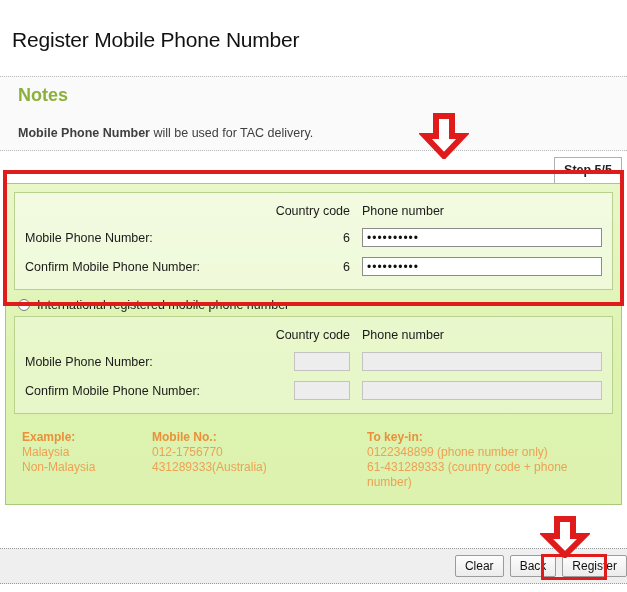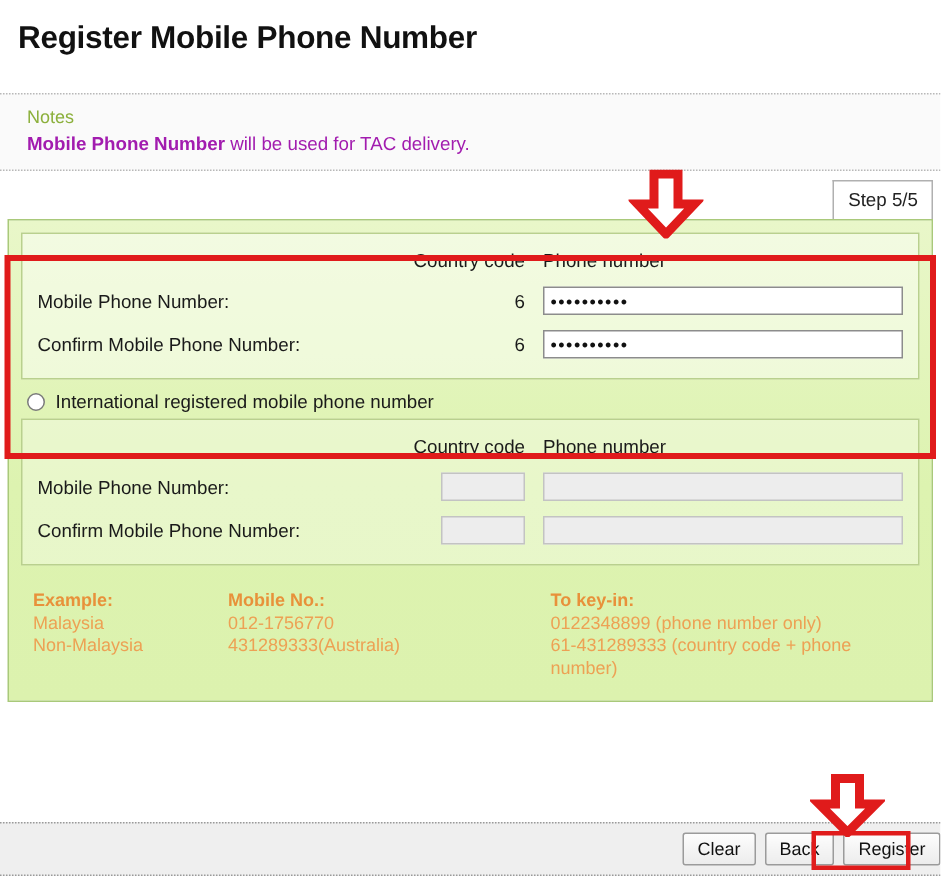--- a/index.html
+++ b/index.html
@@ -13,60 +13,61 @@
     font-family: "Liberation Sans", sans-serif;
     font-size: 12px;
     color: #222222;
     position: relative;
     overflow: hidden;
   }
 
   
   .page-title {
     font-size: 21px;
-    font-weight: bold;
+    font-weight: normal;
     color: #111111;
-    padding: 14px 0 0 12px;
+    padding: 28px 0 0 12px;
     letter-spacing: -0.2px;
   }
 
   
   .notes-block {
     margin-top: 24px;
     background: #fafafa;
     border-top: 1px dotted #b8b8b8;
     border-bottom: 1px dotted #b8b8b8;
     padding: 8px 12px 10px 18px;
   }
   .notes-title {
     color: #8cb03c;
-    font-weight: normal;
-    font-size: 12px;
+    font-weight: bold;
+    font-size: 18px;
     padding-bottom: 4px;
   }
   .notes-text {
     font-size: 12.5px;
-    color: #a21caf;
+    color: #404040;
+    margin-top: 16px;
   }
   .notes-text b { font-weight: bold; }
 
   
   .step-row {
     height: 32px;
     position: relative;
   }
   .step-badge {
     position: absolute;
     right: 5px;
     bottom: 0;
     border: 1px solid #b0b0b0;
     border-bottom: none;
     background: #ffffff;
     font-size: 12.5px;
-    font-weight: normal;
+    font-weight: bold;
     color: #222222;
     padding: 5px 9px 6px 9px;
   }
 
   
   .green-panel {
     margin: 0 5px;
     background: linear-gradient(to bottom, #e9f7c9 0%, #ddf3b0 55%, #dcf2ae 100%);
     border: 1px solid #a9c97a;
     padding: 8px 8px 10px 8px;

